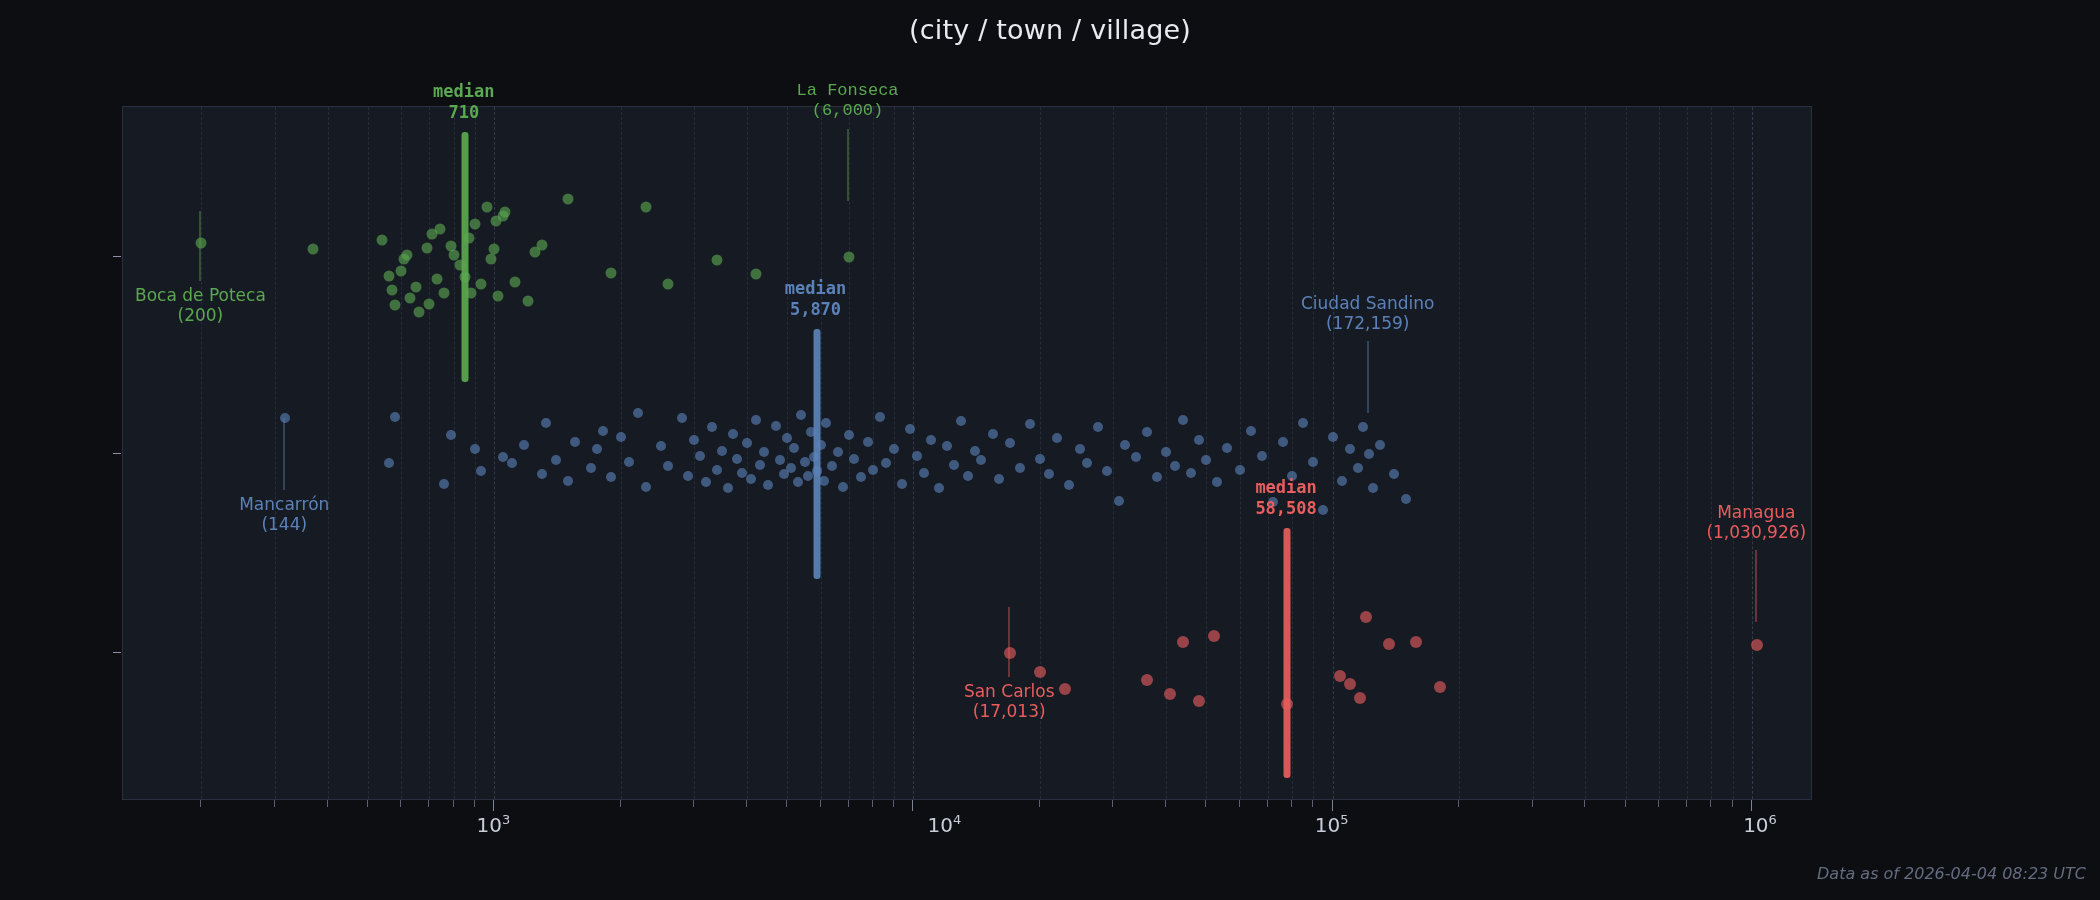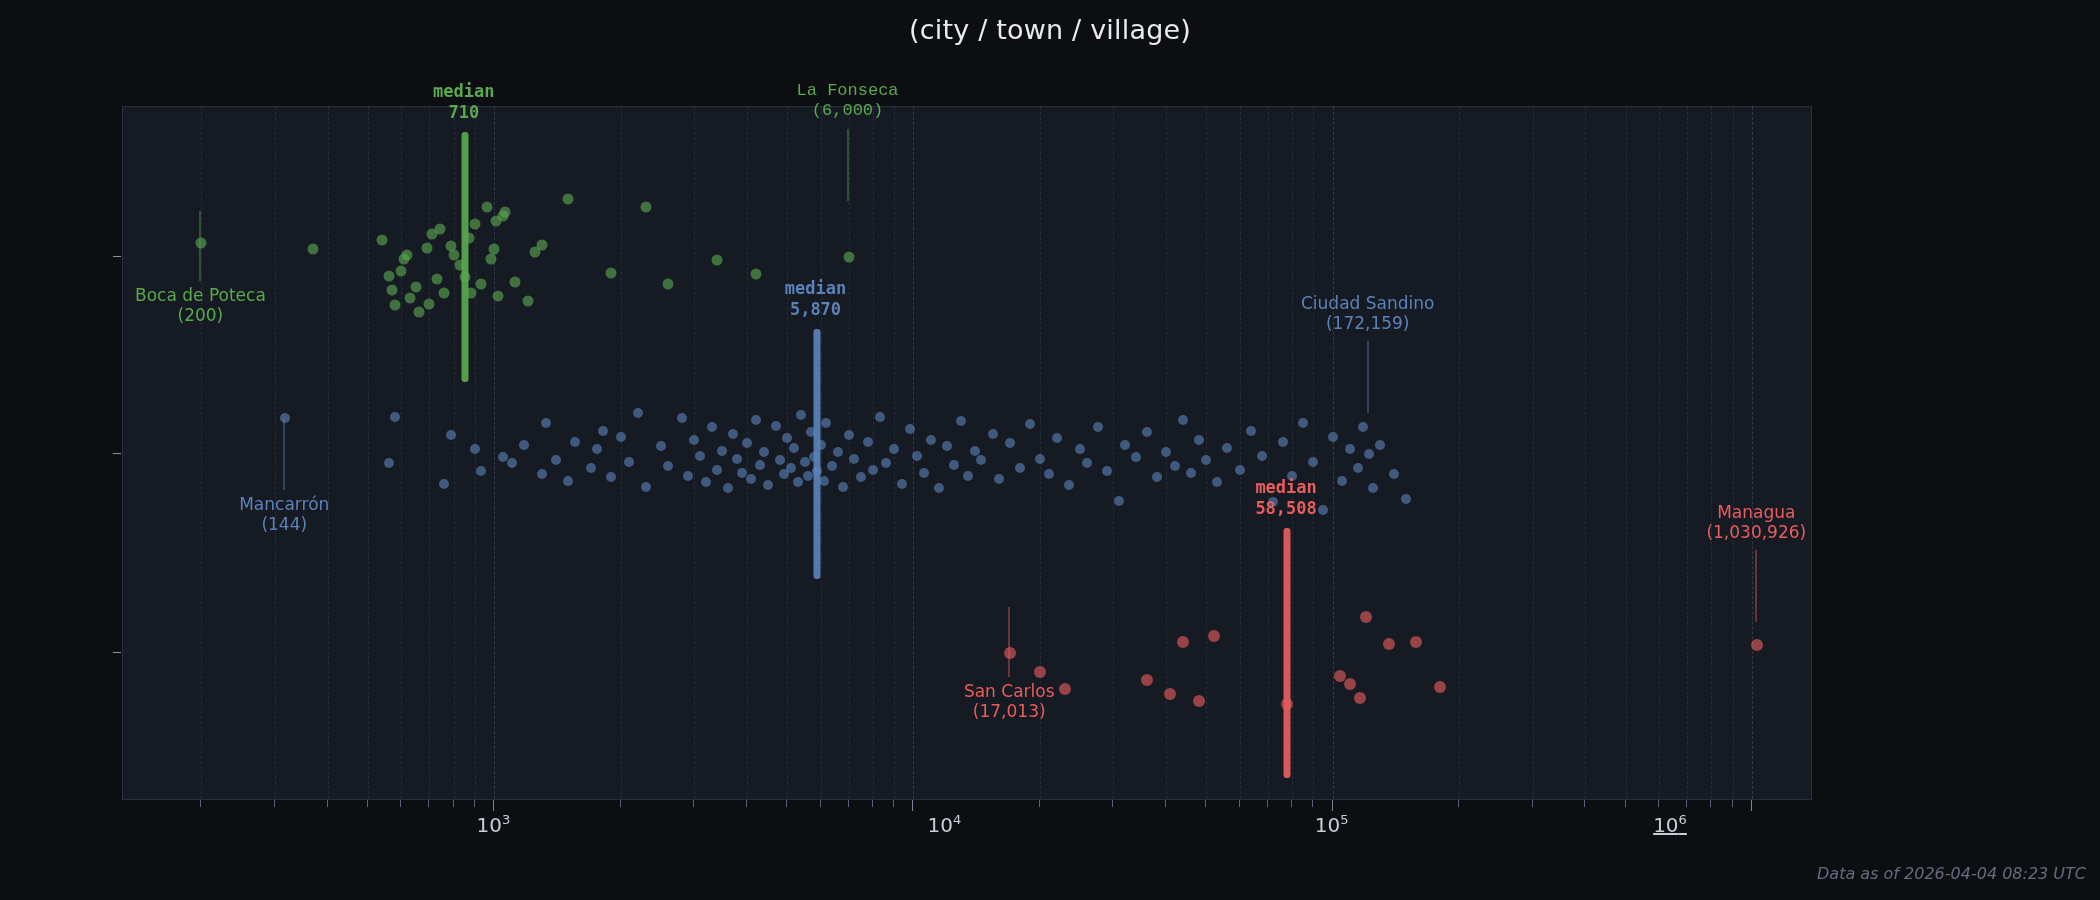--- a/index.html
+++ b/index.html
@@ -356,21 +356,21 @@
     <div class="xtick" style="left: 1583.97px;"></div>
     <div class="xtick" style="left: 1624.58px;"></div>
     <div class="xtick" style="left: 1657.77px;"></div>
     <div class="xtick" style="left: 1685.83px;"></div>
     <div class="xtick" style="left: 1710.14px;"></div>
     <div class="xtick" style="left: 1731.58px;"></div>
     <div class="xtick major" style="left: 1750.75px;"></div>
     <div class="xtlabel" style="left: 493.371px;">10<sup>3</sup></div>
     <div class="xtlabel" style="left: 912.498px; margin-left: 32px;">10<sup>4</sup></div>
     <div class="xtlabel" style="left: 1331.63px;">10<sup>5</sup></div>
-    <div class="xtlabel" style="left: 1670px; text-decoration: underline;">10<sup>6</sup></div>
+    <div class="xtlabel" style="left: 1760px;">10<sup>6</sup></div>
     <div class="ytick" style="left: 113px; top: 256px;"></div>
     <div class="ytick" style="left: 113px; top: 453px;"></div>
     <div class="ytick" style="left: 113px; top: 652px;"></div>
     <div class="medlabel" style="left: 463.788px; top: 81px; color: rgb(90, 168, 79);">
       <div>median</div>
       <div>710</div>
     </div>
     <div class="medlabel" style="left: 815.528px; top: 278px; color: rgb(91, 130, 184);">
       <div>median</div>
       <div>5,870</div>

